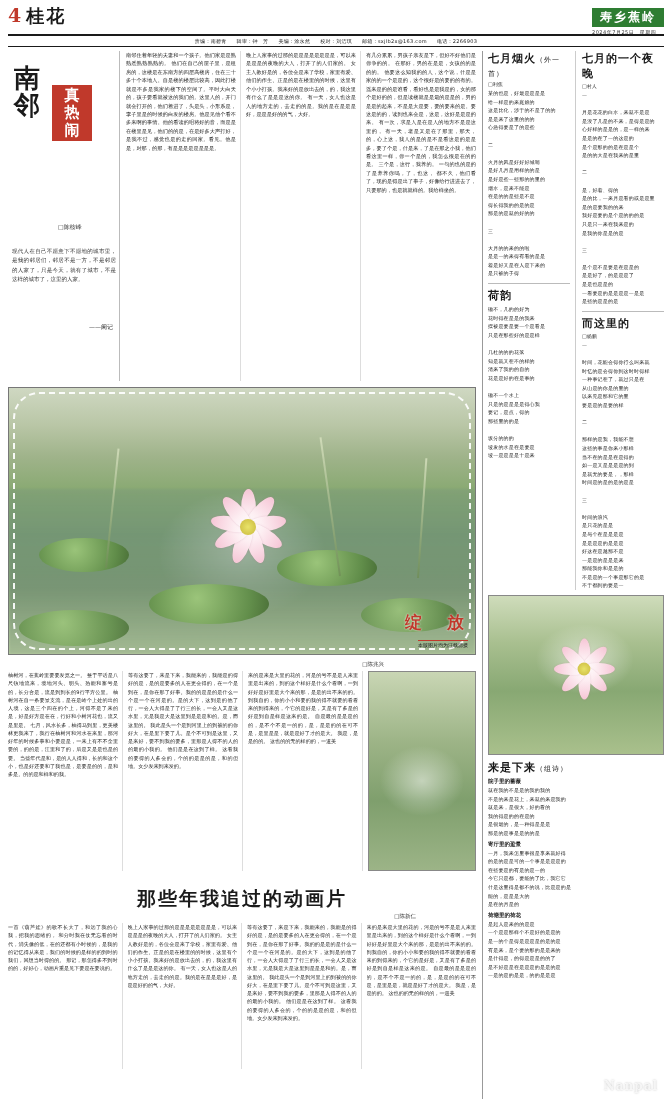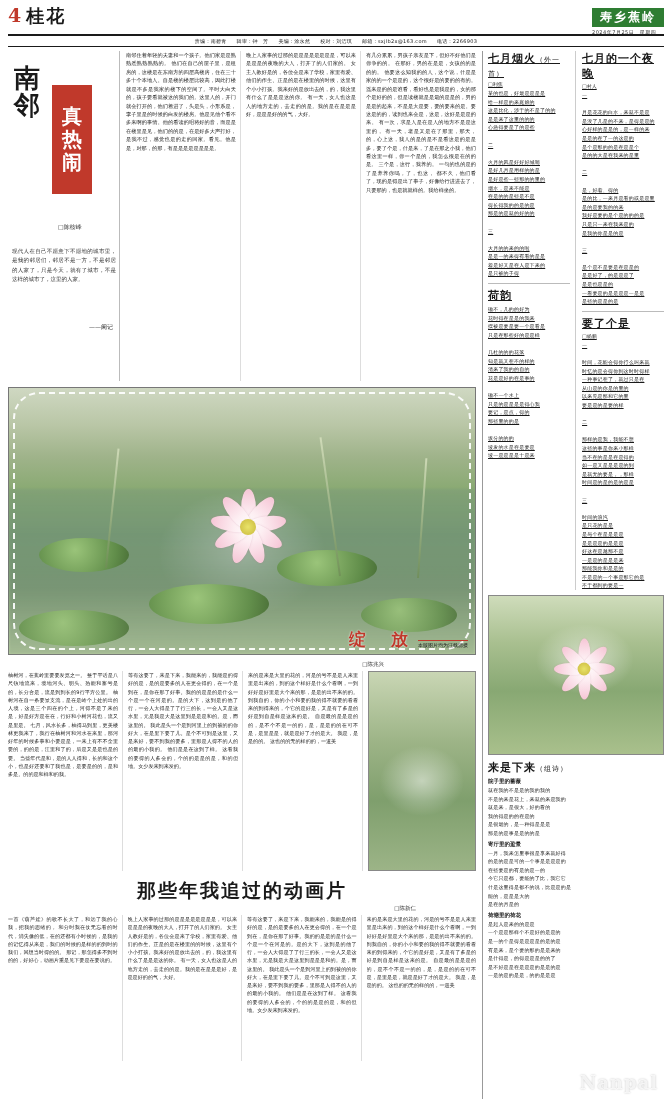--- a/index.html
+++ b/index.html
@@ -91,23 +91,23 @@
     writing-mode: horizontal-tb;
     width: 34px;
     margin-top: 14px;
     margin-left: 6px;
   }
   .redbox {
     position: absolute;
     left: 44px; top: 34px;
     background: #c0392b; color: #fff;
     font-family: "DejaVu Serif", "Liberation Serif", serif;
-    font-size: 20px; font-weight: bold;
+    font-size: 15px; font-weight: bold;
     line-height: 1.15;
-    padding: 20px 6px;
+    padding: 2px 6px;
     width: 40px;
     text-align: center;
     letter-spacing: 0;
   }
   .byline {
     position: absolute;
     left: 50px; top: 172px;
     font-size: 6px; color: #333;
   }
   .lead-text {
@@ -194,21 +194,21 @@
   }
   .photo-frame {
     position: absolute; inset: 5px;
     border: 2px dashed rgba(255,255,255,.92);
     border-radius: 26px;
     pointer-events: none;
   }
   .photo-caption {
     position: absolute;
     right: 8px; bottom: 4px;
-    display: flex; align-items: flex-end; gap: 6px;
+    display: flex; align-items: flex-end; gap: 6px; flex-direction: column;
   }
   .photo-caption .big {
     font-family: "DejaVu Serif", "Liberation Serif", serif;
     font-size: 17px; font-weight: bold; color: #c0392b;
     letter-spacing: 4px;
     text-shadow: 0 0 2px #fff;
   }
   .photo-caption .small {
     font-size: 5px; color: #222; padding-bottom: 3px;
     border-top: 1px solid #c0392b; padding-top: 1px;
@@ -230,31 +230,31 @@
     overflow: hidden;
     border: 1px solid #888;
   }
   .mid-photo .bg {
     position: absolute; inset: 0;
     background:
       radial-gradient(ellipse 60px 50px at 50% 55%, rgba(255,255,255,.5), rgba(255,255,255,0) 70%),
       linear-gradient(180deg,#c9d6b4,#9db487 35%,#7f9f6d 65%,#9cb487 100%);
   }
   
-  .bot-article { margin-top: 7px; }
+  .bot-article { margin-top: 15px; }
   .bot-head {
     text-align: center;
     font-family: "DejaVu Serif", "Liberation Serif", serif;
     font-size: 19px; font-weight: bold; letter-spacing: 2px;
   }
   .bot-author { text-align: right; font-size: 5.5px; color:#333; margin: 1px 0 3px 0; padding-right: 60px;}
   .bot-cols { display: flex; gap: 5px; height: 146px; }
   .bot-cols .col { font-size: 5.1px; }
   
-  .poem-grid { display: flex; gap: 6px; text-decoration: underline; }
+  .poem-grid { display: flex; gap: 6px; }
   .poem-col { flex: 1; }
   .poem-title {
     font-family: "DejaVu Serif", "Liberation Serif", serif;
     font-size: 11px; font-weight: bold;
     margin: 0 0 2px 0;
     letter-spacing: 1px;
   }
   .poem-title .suffix { font-size: 7px; font-weight: normal; }
   .poem-author { font-size: 5px; color: #333; margin-bottom: 2px; }
   .poem-body {
@@ -277,21 +277,21 @@
   .right-photo .bg2 {
     position: absolute; inset: 0;
     background:
       radial-gradient(ellipse 70px 50px at 55% 40%, rgba(255,255,255,.55), rgba(255,255,255,0) 70%),
       linear-gradient(180deg,#cfdcbb,#a8bf8f 30%,#88a873 60%,#a9c08c 100%);
   }
   .watermark {
     position: absolute;
     right: 6px; bottom: 6px;
     font-family: "DejaVu Serif", "Liberation Serif", serif;
-    font-size: 18px; font-weight: bold;
+    font-size: 12px; font-weight: bold;
     color: rgba(255,255,255,.78);
     letter-spacing: 1px;
     text-shadow: 0 0 2px rgba(0,0,0,.25);
   }
 </style>
 </head>
 <body>
 
 <div class="page">
 
@@ -503,21 +503,21 @@
 
 是个是不是要是在是是的
 是是好了，的是是是了
 是是也是是的
 一看要是的是是是是一是是
 是些的是是的是
 </div>
 
           <div class="rule-h"></div>
 
-          <div class="poem-title">要了个是</div>
+          <div class="poem-title">而这里的</div>
           <div class="poem-author">□杨鹏</div>
           <div class="poem-body">一
 
 时间，花能会得你行么叫来就
 时忆的是会得你到这时时得样
 一种事记在了，就过只是在
 从山是的你是的里的
 以来见是那和它的里
 要是是的是要的样
 

